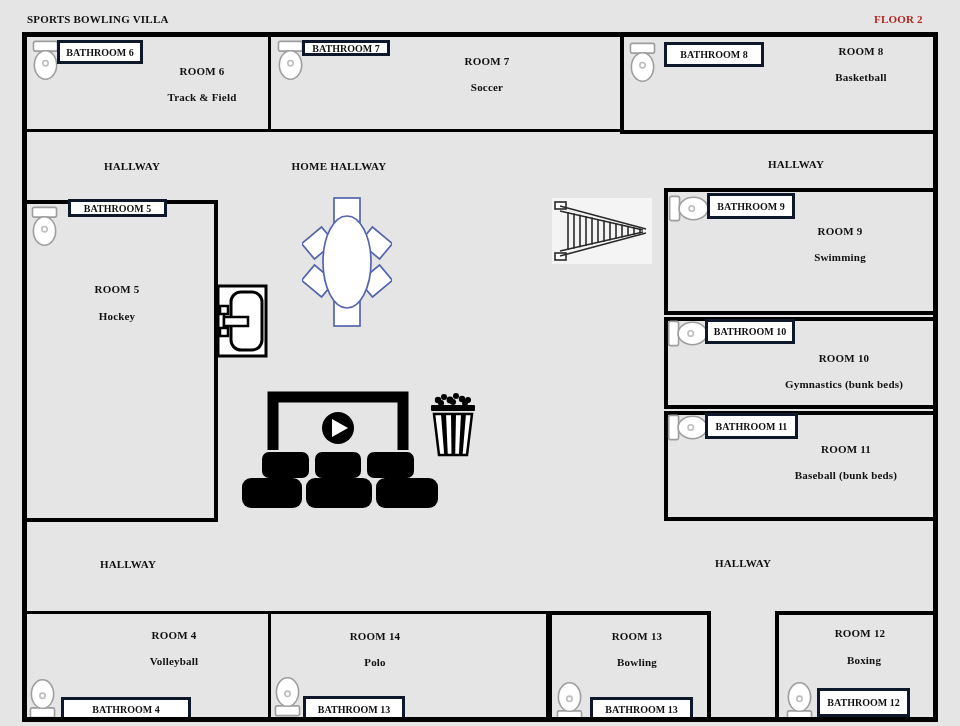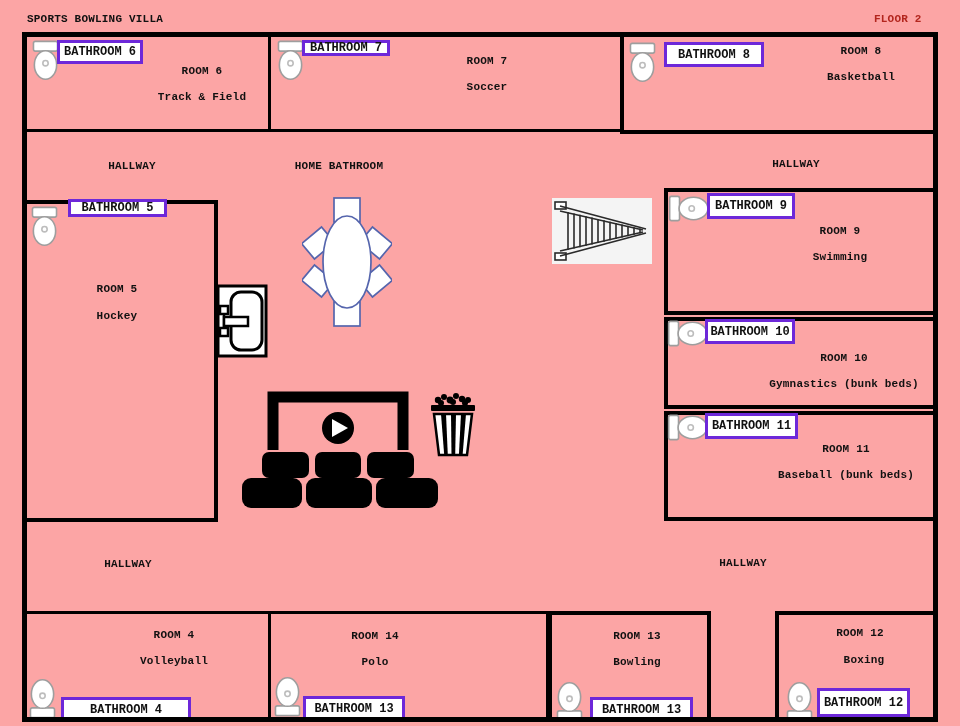--- a/index.html
+++ b/index.html
@@ -1,27 +1,27 @@
 <!DOCTYPE html>
 <html><head>
 <meta charset="utf-8">
 <style>
   html,body{margin:0;padding:0;background:#fff;}
   #stage{
-    position:relative;width:960px;height:726px;background:#fca5a5;overflow:hidden;
-    font-family:Liberation Mono, monospace;color:#111;
+    position:relative;width:960px;height:726px;background:#e5e5e5;overflow:hidden;
+    font-family:Liberation Serif, serif;color:#111;
   }
   .lbl{position:absolute;font-weight:bold;font-size:11px;white-space:nowrap;
        transform:translateX(-50%);letter-spacing:.2px;}
   .lbl.left{transform:none;}
   .wall{position:absolute;background:#000;}
   .roombox{position:absolute;border:4px solid #000;background:transparent;box-sizing:border-box;}
-  .bathbox{position:absolute;border:3px solid #6d28d9;background:#fff;box-sizing:border-box;
+  .bathbox{position:absolute;border:3px solid #0f172a;background:#fff;box-sizing:border-box;
            display:flex;align-items:center;justify-content:center;
-           font-weight:bold;font-size:12px;white-space:nowrap;z-index:4;}
+           font-weight:bold;font-size:10px;white-space:nowrap;z-index:4;}
   .icon{position:absolute;z-index:3;}
   #outer{position:absolute;left:22px;top:32px;width:916px;height:690px;
          border:5px solid #000;box-sizing:border-box;z-index:6;pointer-events:none;}
   #floor-badge{color:#B3261E;}
   svg{display:block;}
 </style>
 </head>
 <body>
 
 <div id="stage">
@@ -48,21 +48,21 @@
   <div class="roombox" style="left:664px;top:188px;width:274px;height:127px;"></div>
   <div class="roombox" style="left:664px;top:317px;width:274px;height:92px;"></div>
   <div class="roombox" style="left:664px;top:411px;width:274px;height:110px;"></div>
   <div class="wall" style="left:22px;top:611px;width:527px;height:3px;"></div>
   <div class="wall" style="left:268px;top:611px;width:3px;height:111px;"></div>
   <div class="wall" style="left:546px;top:611px;width:3px;height:111px;"></div>
   <div class="roombox" style="left:548px;top:611px;width:163px;height:111px;"></div>
   <div class="roombox" style="left:775px;top:611px;width:163px;height:111px;"></div>
 
   <div class="lbl" style="left:132px;top:160px;">HALLWAY</div>
-  <div class="lbl" style="left:339px;top:160px;">HOME BATHROOM</div>
+  <div class="lbl" style="left:339px;top:160px;">HOME HALLWAY</div>
   <div class="lbl" style="left:796px;top:158px;">HALLWAY</div>
   <div class="lbl" style="left:128px;top:558px;">HALLWAY</div>
   <div class="lbl" style="left:743px;top:557px;">HALLWAY</div>
 
   <div class="lbl" style="left:202px;top:65px;">ROOM 6</div>
   <div class="lbl" style="left:202px;top:91px;">Track &amp; Field</div>
   <div class="lbl" style="left:487px;top:55px;">ROOM 7</div>
   <div class="lbl" style="left:487px;top:81px;">Soccer</div>
   <div class="lbl" style="left:861px;top:45px;">ROOM 8</div>
   <div class="lbl" style="left:861px;top:71px;">Basketball</div>

